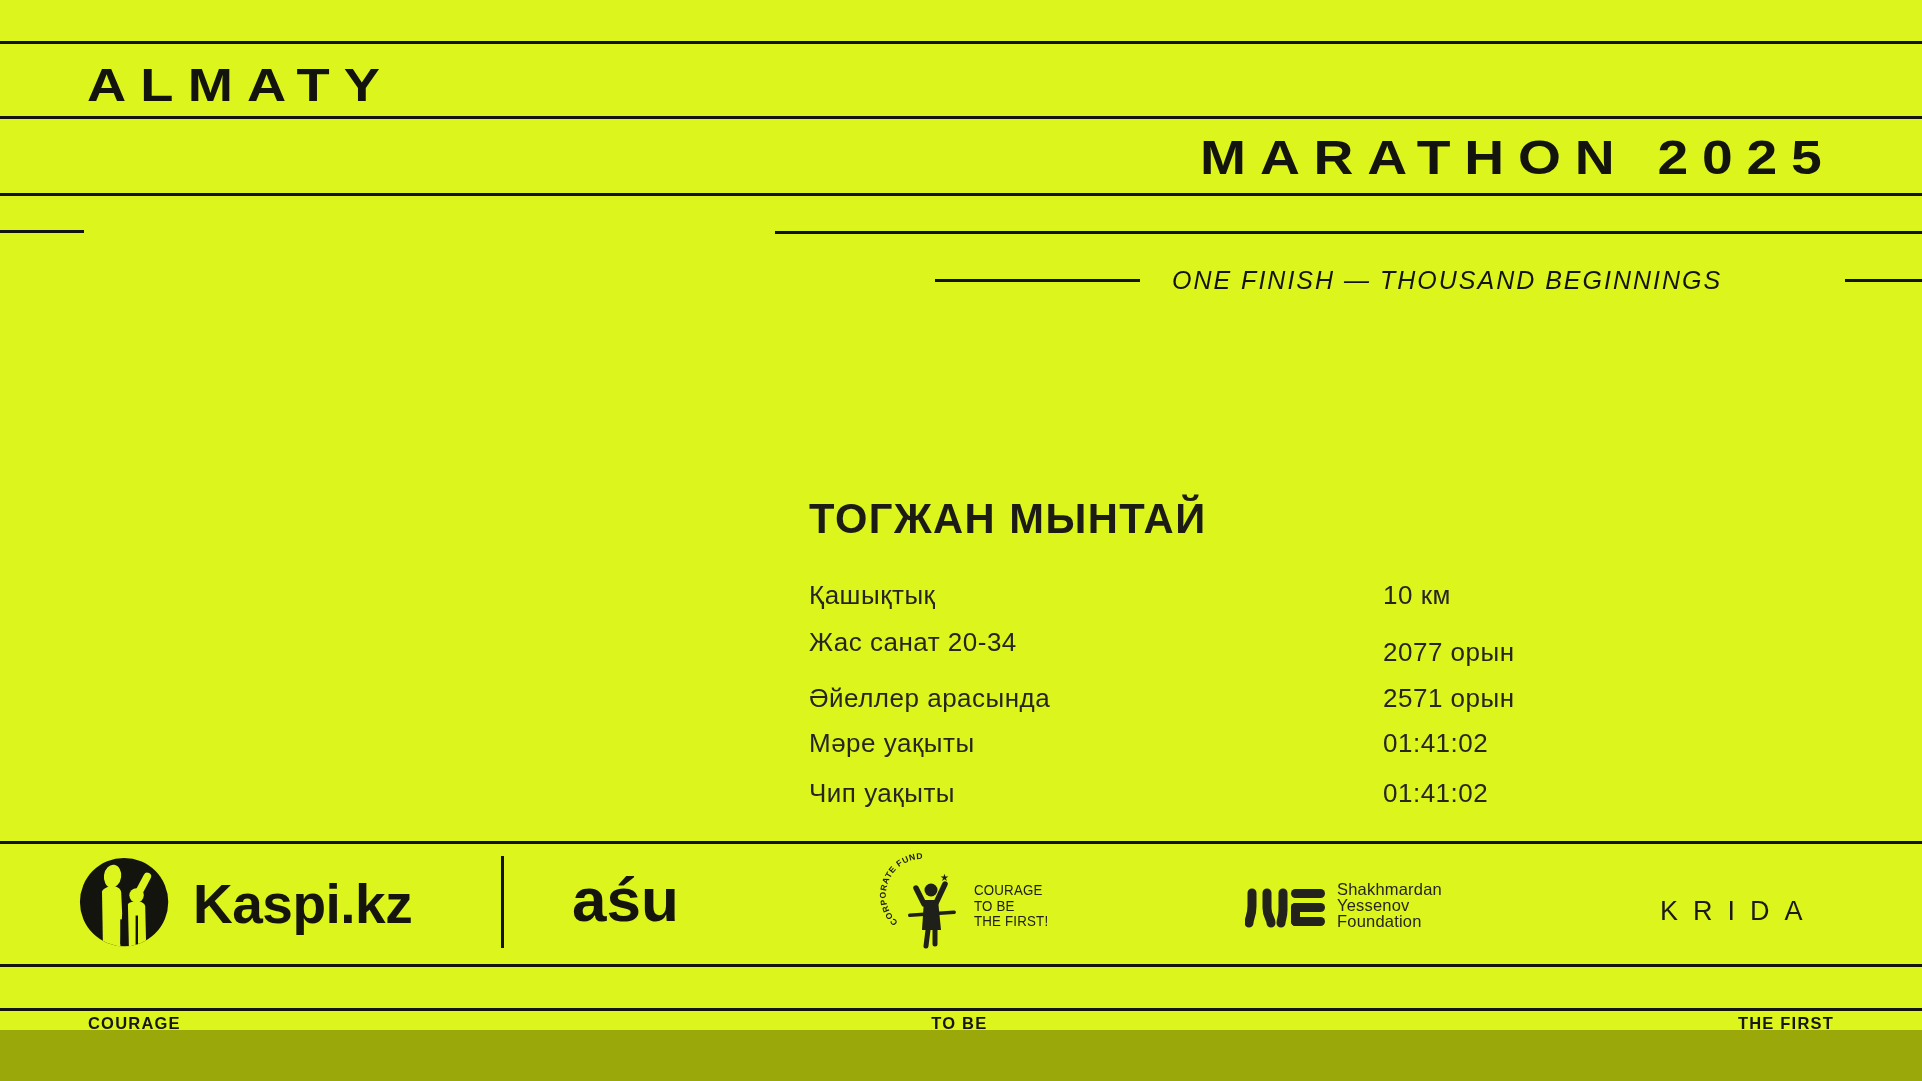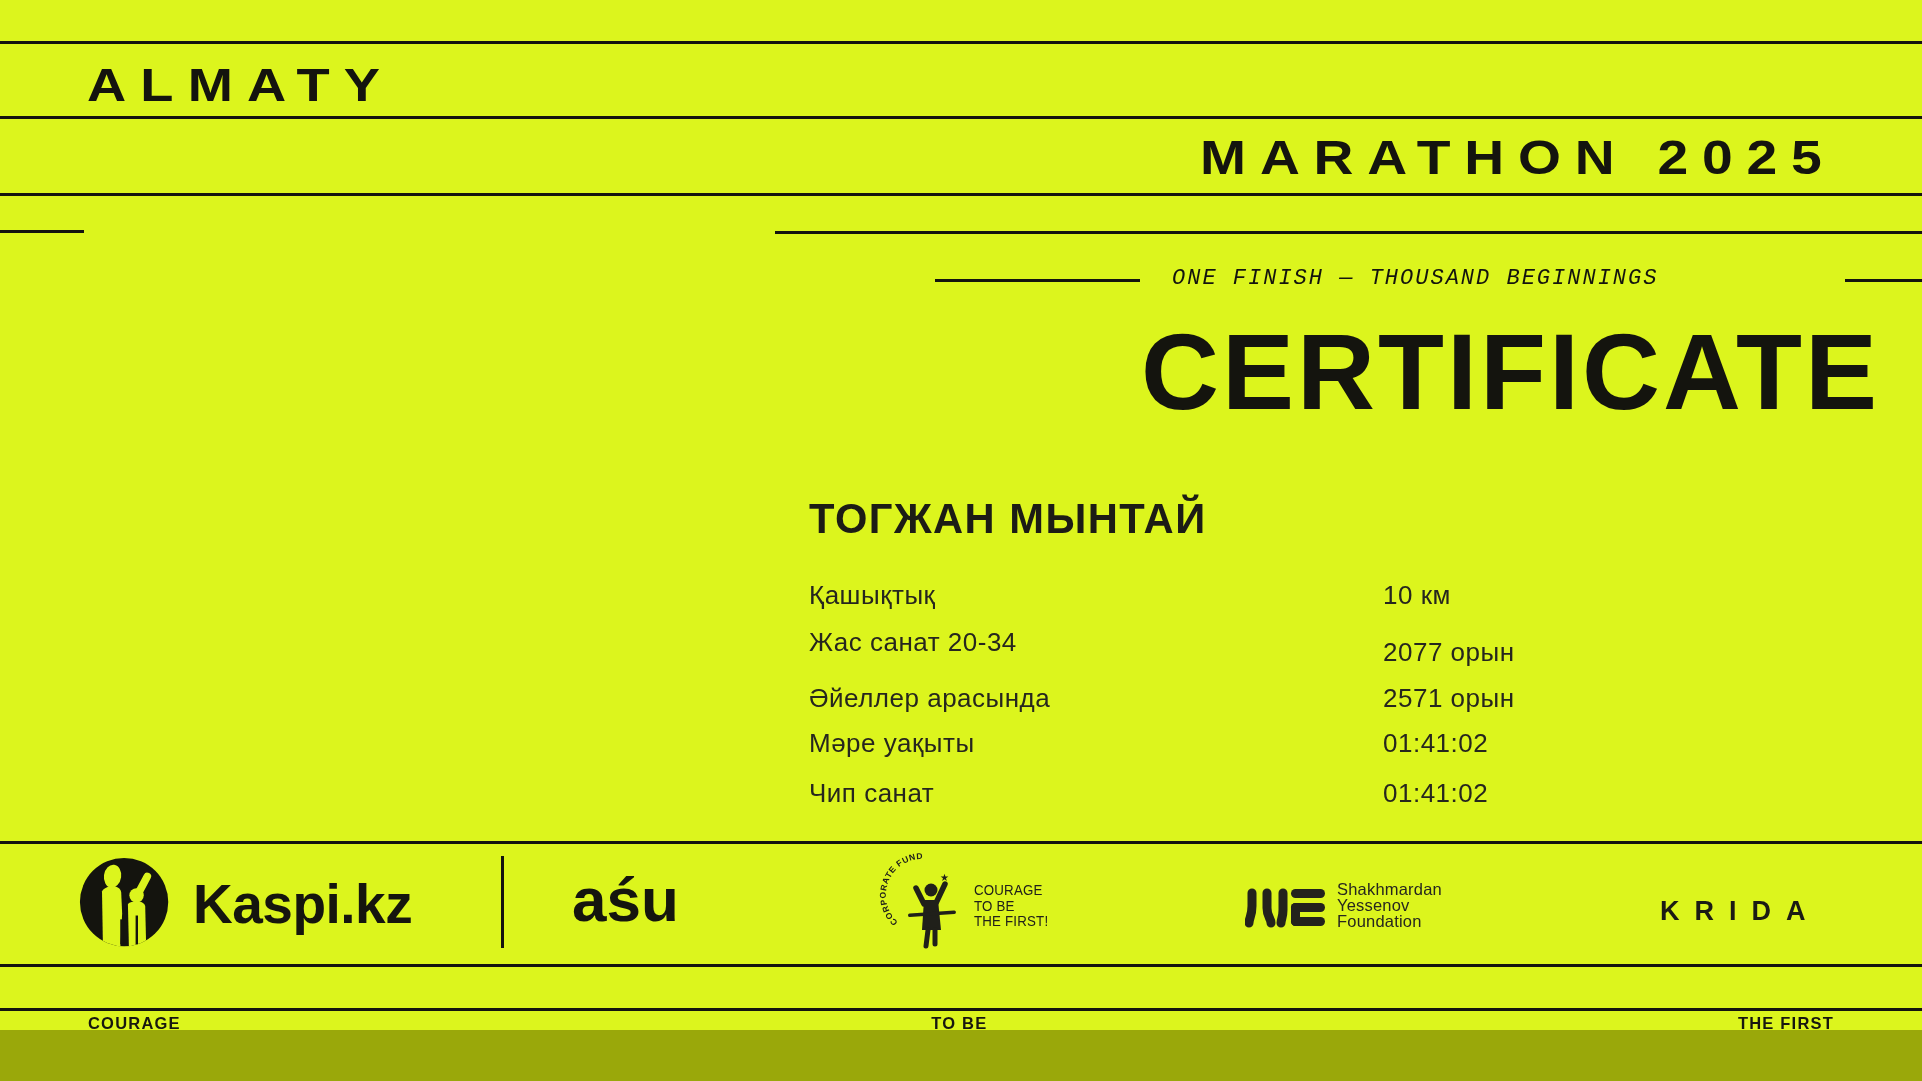--- a/index.html
+++ b/index.html
@@ -22,22 +22,22 @@
   .marathon{
     position:absolute;right:86px;top:130px;font-size:48px;font-weight:700;
     letter-spacing:12px;transform:scaleX(1.15);transform-origin:right center;
     white-space:nowrap;
   }
   .slogan-kz{
     position:absolute;left:141px;top:214px;font-size:29px;font-style:italic;
     font-weight:500;letter-spacing:2.5px;white-space:nowrap;
   }
   .slogan-en{
-    position:absolute;left:1172px;top:266px;font-size:22px;font-style:italic;
-    font-weight:500;letter-spacing:2px;white-space:nowrap;font-family:Liberation Mono, monospace;
+    position:absolute;left:1172px;top:266px;font-size:25px;font-style:italic;
+    font-weight:500;letter-spacing:2px;white-space:nowrap;
   }
   .certificate{
     position:absolute;right:42px;top:318px;font-size:108px;font-weight:600;
     letter-spacing:3px;line-height:1;white-space:nowrap;
   }
 
   
   .runner-name{
     position:absolute;left:809px;top:494px;font-size:43px;font-weight:700;
     letter-spacing:1.5px;transform:scaleX(0.97);transform-origin:left center;
@@ -66,21 +66,21 @@
     position:absolute;left:974px;top:883px;font-size:14px;line-height:15.5px;
     font-weight:500;letter-spacing:0.2px;color:#20201a;
     transform:scaleX(0.95);transform-origin:left top;white-space:nowrap;
   }
   .ye-mark{position:absolute;left:1245px;top:888px;}
   .ye-lines{
     position:absolute;left:1337px;top:881px;font-size:16.5px;line-height:16px;
     font-weight:400;letter-spacing:0.2px;color:#26261f;white-space:nowrap;
   }
   .krida{
-    position:absolute;left:1660px;top:896px;font-size:27px;font-weight:700;
+    position:absolute;left:1660px;top:896px;font-size:27px;font-weight:400;
     letter-spacing:15px;color:#1b1b14;white-space:nowrap;
   }
 
   
   .bottom-row{
     position:absolute;left:0;right:0;top:1014px;display:flex;
     justify-content:space-between;padding:0 88px;
     font-size:16.5px;font-weight:600;letter-spacing:1.2px;color:#17170f;
   }
   svg{display:block;}
@@ -100,21 +100,20 @@
   <div class="hline" style="top:1051px"></div>
 
   <div class="hseg" style="top:230px;left:0;width:84px"></div>
   <div class="hseg" style="top:231px;left:775px;width:1147px"></div>
   <div class="hseg" style="top:279px;left:935px;width:205px"></div>
   <div class="hseg" style="top:279px;left:1845px;width:77px"></div>
 
   <div class="almaty">ALMATY</div>
   <div class="marathon">MARATHON 2025</div>
   <div class="slogan-en">ONE FINISH — THOUSAND BEGINNINGS</div>
-  <div class="certificate">CERTIFICATE</div>
 
   <div class="runner-name">ТОГЖАН МЫНТАЙ</div>
 
   <div class="results">
     <div class="rrow rrow0">
       <span>Қашықтық</span>
       <span class="value">10 км</span>
     </div>
     <div class="rrow rrow1">
       <span>Жас санат 20-34</span>
@@ -122,21 +121,21 @@
     </div>
     <div class="rrow rrow2">
       <span>Әйеллер арасында</span>
       <span class="value">2571 орын</span>
     </div>
     <div class="rrow rrow3">
       <span>Мәре уақыты</span>
       <span class="value">01:41:02</span>
     </div>
     <div class="rrow rrow4">
-      <span>Чип санат</span>
+      <span>Чип уақыты</span>
       <span class="value">01:41:02</span>
     </div>
   </div>
 
   <svg class="kaspi-logo" width="96" height="96" viewBox="0 0 100 100">
     <defs>
       <clipPath id="kclip">
           <circle cx="48" cy="48" r="46"></circle>
         </clipPath>
     </defs>

